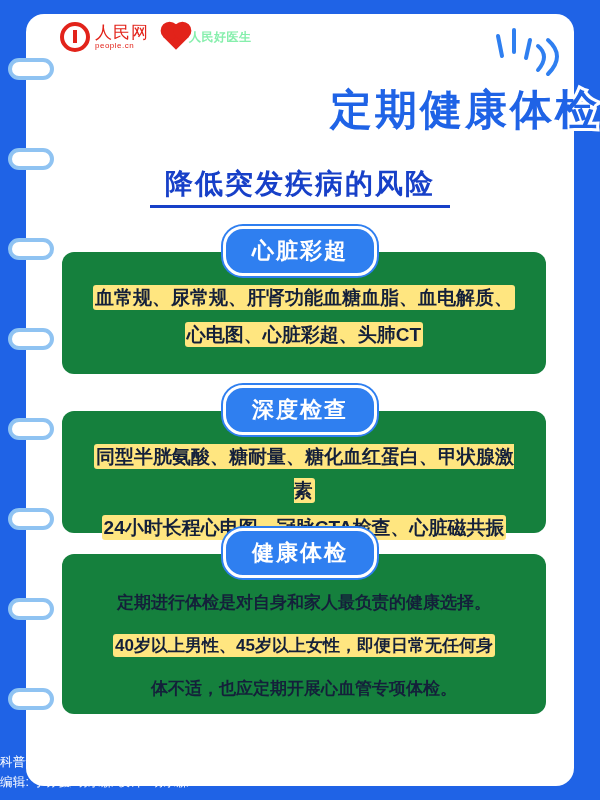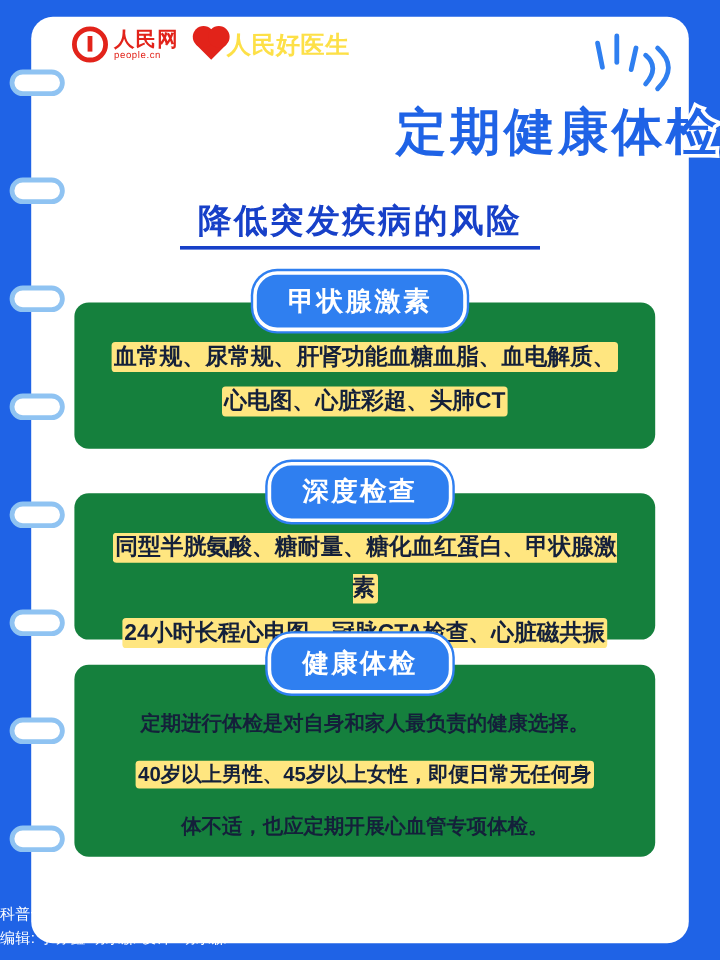--- a/index.html
+++ b/index.html
@@ -80,21 +80,21 @@
     left: 50%;
     top: 4px;
     width: 4px;
     height: 13px;
     background: #e2231a;
     transform: translateX(-50%);
   }
   .logo-text-main {
     color: #e2231a;
     font-size: 17px;
-    font-weight: bold;
+    font-weight: normal;
     line-height: 1.05;
     letter-spacing: 1px;
   }
   .logo-text-sub {
     color: #e2231a;
     font-size: 8px;
     line-height: 1.1;
     letter-spacing: 0.5px;
   }
   .logo-doctor {
@@ -114,22 +114,22 @@
     content: "";
     position: absolute;
     width: 18px;
     height: 18px;
     background: #e2231a;
     border-radius: 50%;
   }
   .heart::before { top: -9px; left: 0; }
   .heart::after { top: 0; left: 9px; }
   .doctor-text {
-    color: #fde047;
-    font-size: 20px;
+    color: #86efac;
+    font-size: 12px;
     font-weight: bold;
     letter-spacing: 0.5px;
   }
   
   .deco {
     position: absolute;
     right: 38px;
     top: 26px;
     width: 70px;
     height: 58px;
@@ -280,21 +280,21 @@
     <path d="M22 4 L22 26" stroke="#2f7ff0" stroke-width="4" stroke-linecap="round" fill="none"></path>
     <path d="M38 14 L34 32" stroke="#2f7ff0" stroke-width="4" stroke-linecap="round" fill="none"></path>
     <path d="M46 20 q12 10 0 24" stroke="#2f7ff0" stroke-width="4" stroke-linecap="round" fill="none"></path>
     <path d="M56 14 q18 16 0 34" stroke="#2f7ff0" stroke-width="4" stroke-linecap="round" fill="none"></path>
   </svg>
 
   <div class="title-main">定期健康体检</div>
   <div class="title-sub">降低突发疾病的风险</div>
   <div class="title-sub-underline"></div>
 
-  <div class="pill" style="top:226px">甲状腺激素</div>
+  <div class="pill" style="top:226px">心脏彩超</div>
   <div class="section-body" style="top:252px; height:122px;">
     <div class="line"><span class="hl">血常规、尿常规、肝肾功能血糖血脂、血电解质、</span></div>
     <div class="line"><span class="hl">心电图、心脏彩超、头肺CT</span></div>
   </div>
 
   <div class="pill" style="top:385px">深度检查</div>
   <div class="section-body" style="top:411px; height:122px;">
     <div class="line"><span class="hl">同型半胱氨酸、糖耐量、糖化血红蛋白、甲状腺激素</span></div>
     <div class="line"><span class="hl">24小时长程心电图、冠脉CTA检查、心脏磁共振</span></div>
   </div>

